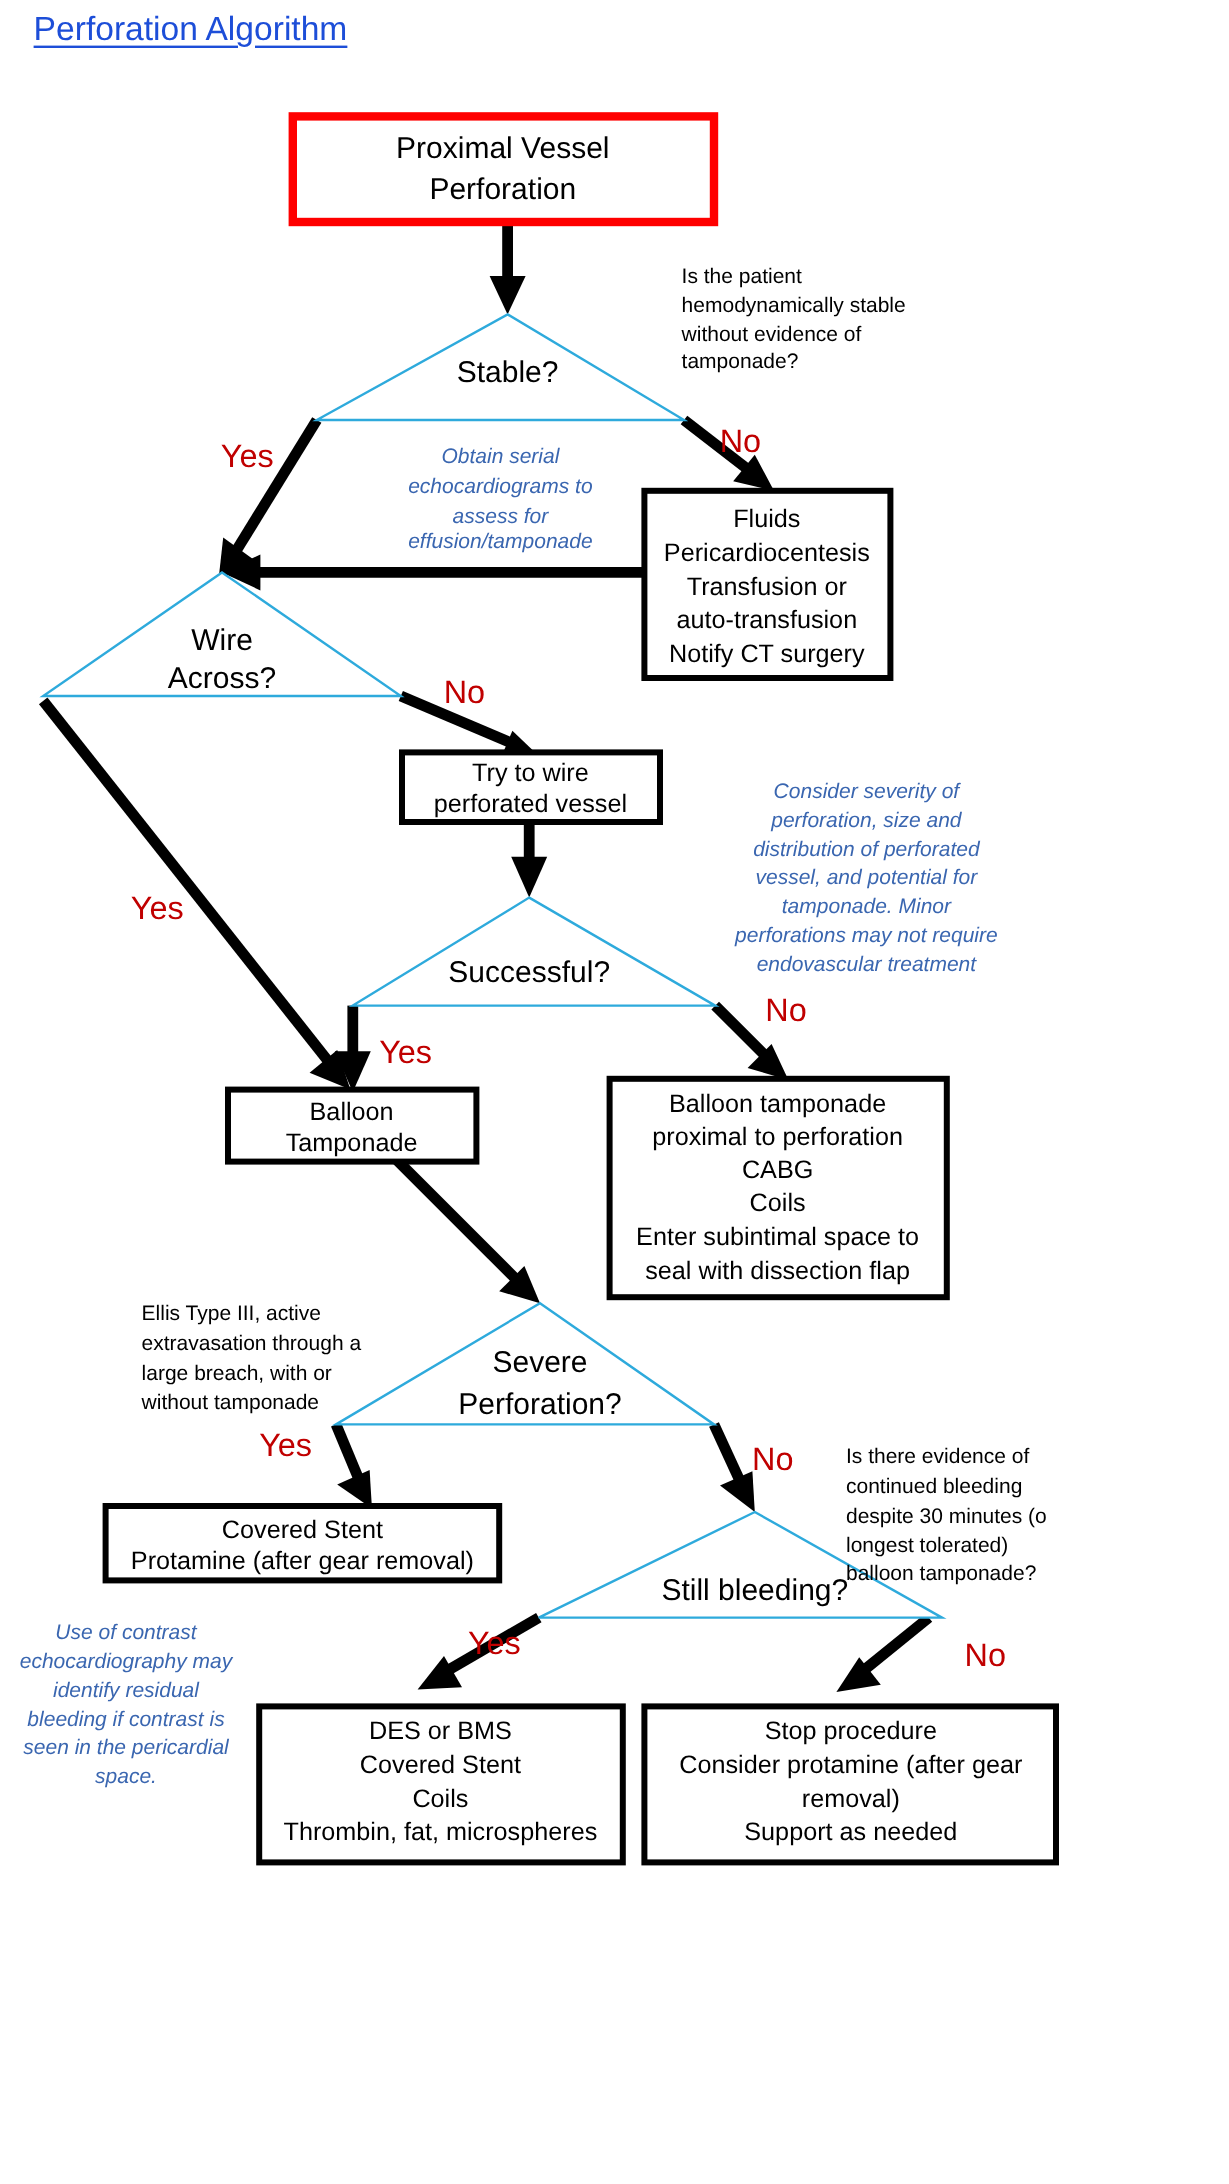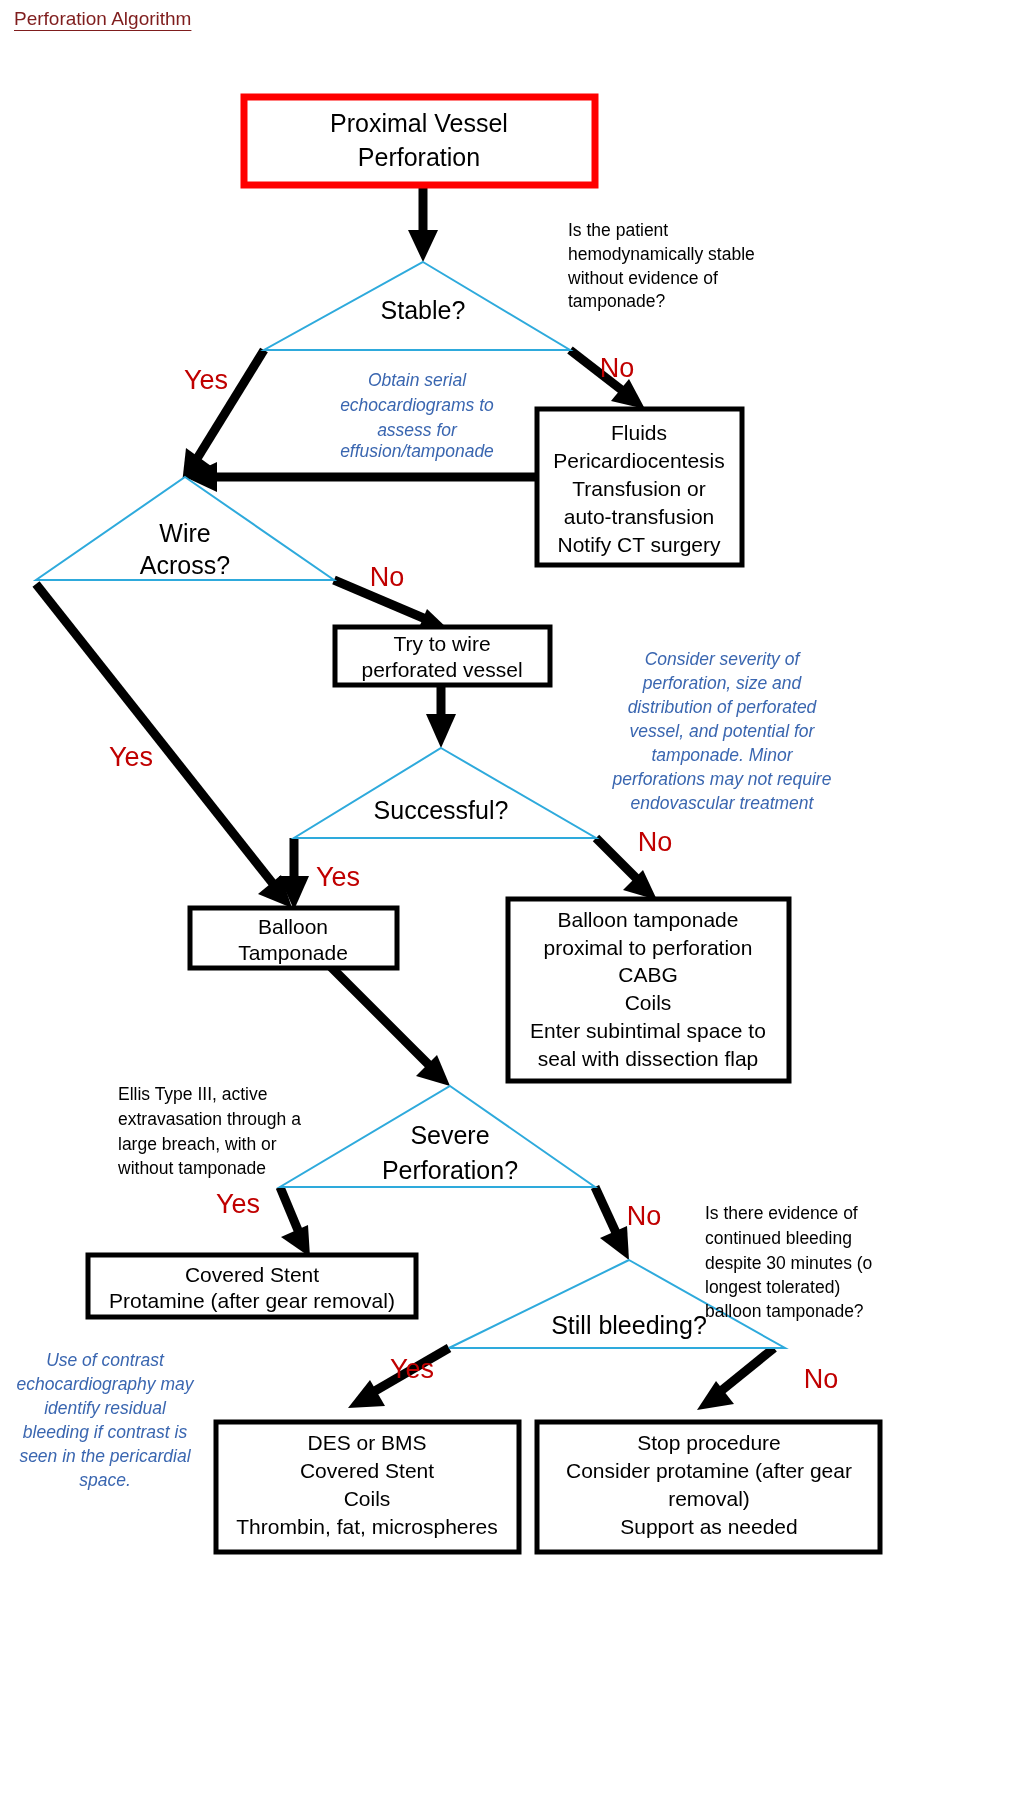--- a/index.html
+++ b/index.html
@@ -9,24 +9,24 @@
   }
   body {
     width: 1024px;
     height: 1820px;
     position: relative;
     font-family: "Liberation Sans", sans-serif;
     overflow: hidden;
   }
   #page-title {
     position: absolute;
-    left: 14px;
+    left: 28px;
     top: 8px;
-    font-size: 19px;
-    color: #7f1d1d;
+    font-size: 28px;
+    color: #1d4ed8;
     text-decoration: underline;
     text-underline-offset: 5px;
     white-space: nowrap;
   }
   svg.chart-canvas {
     position: absolute;
     left: 0;
     top: 0;
   }
   .node-text {

